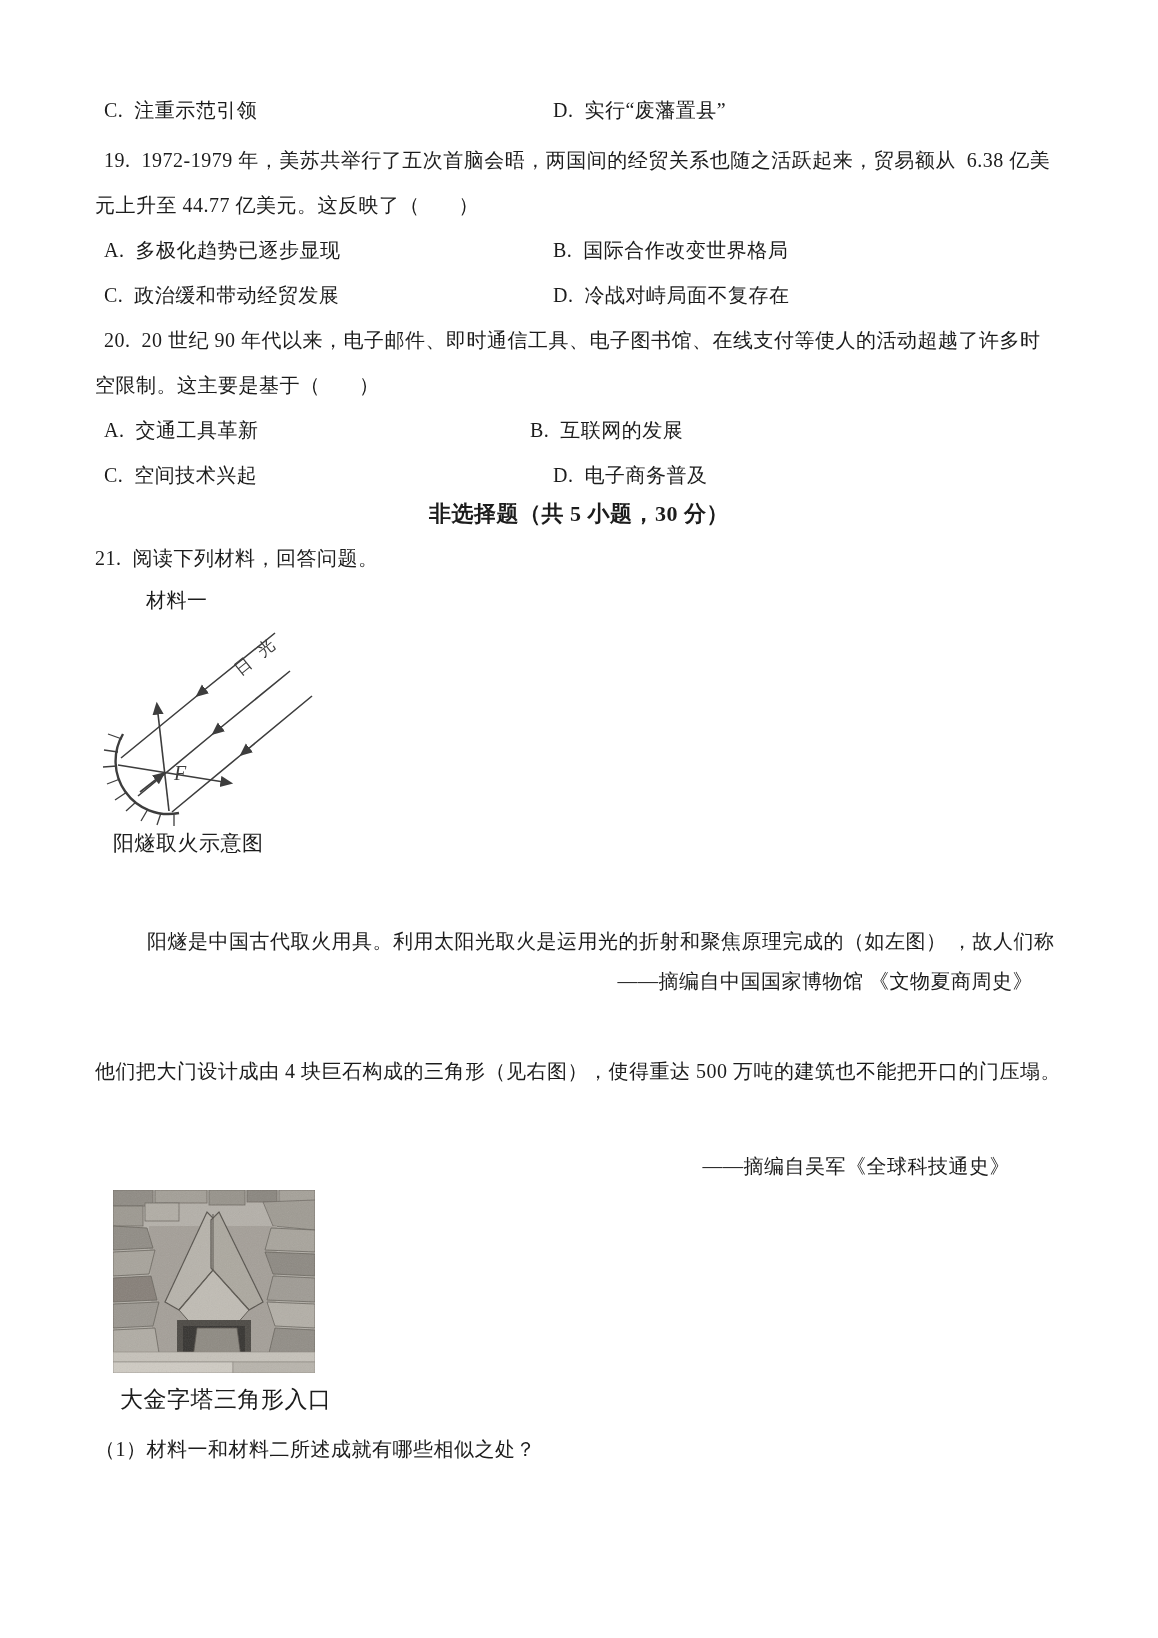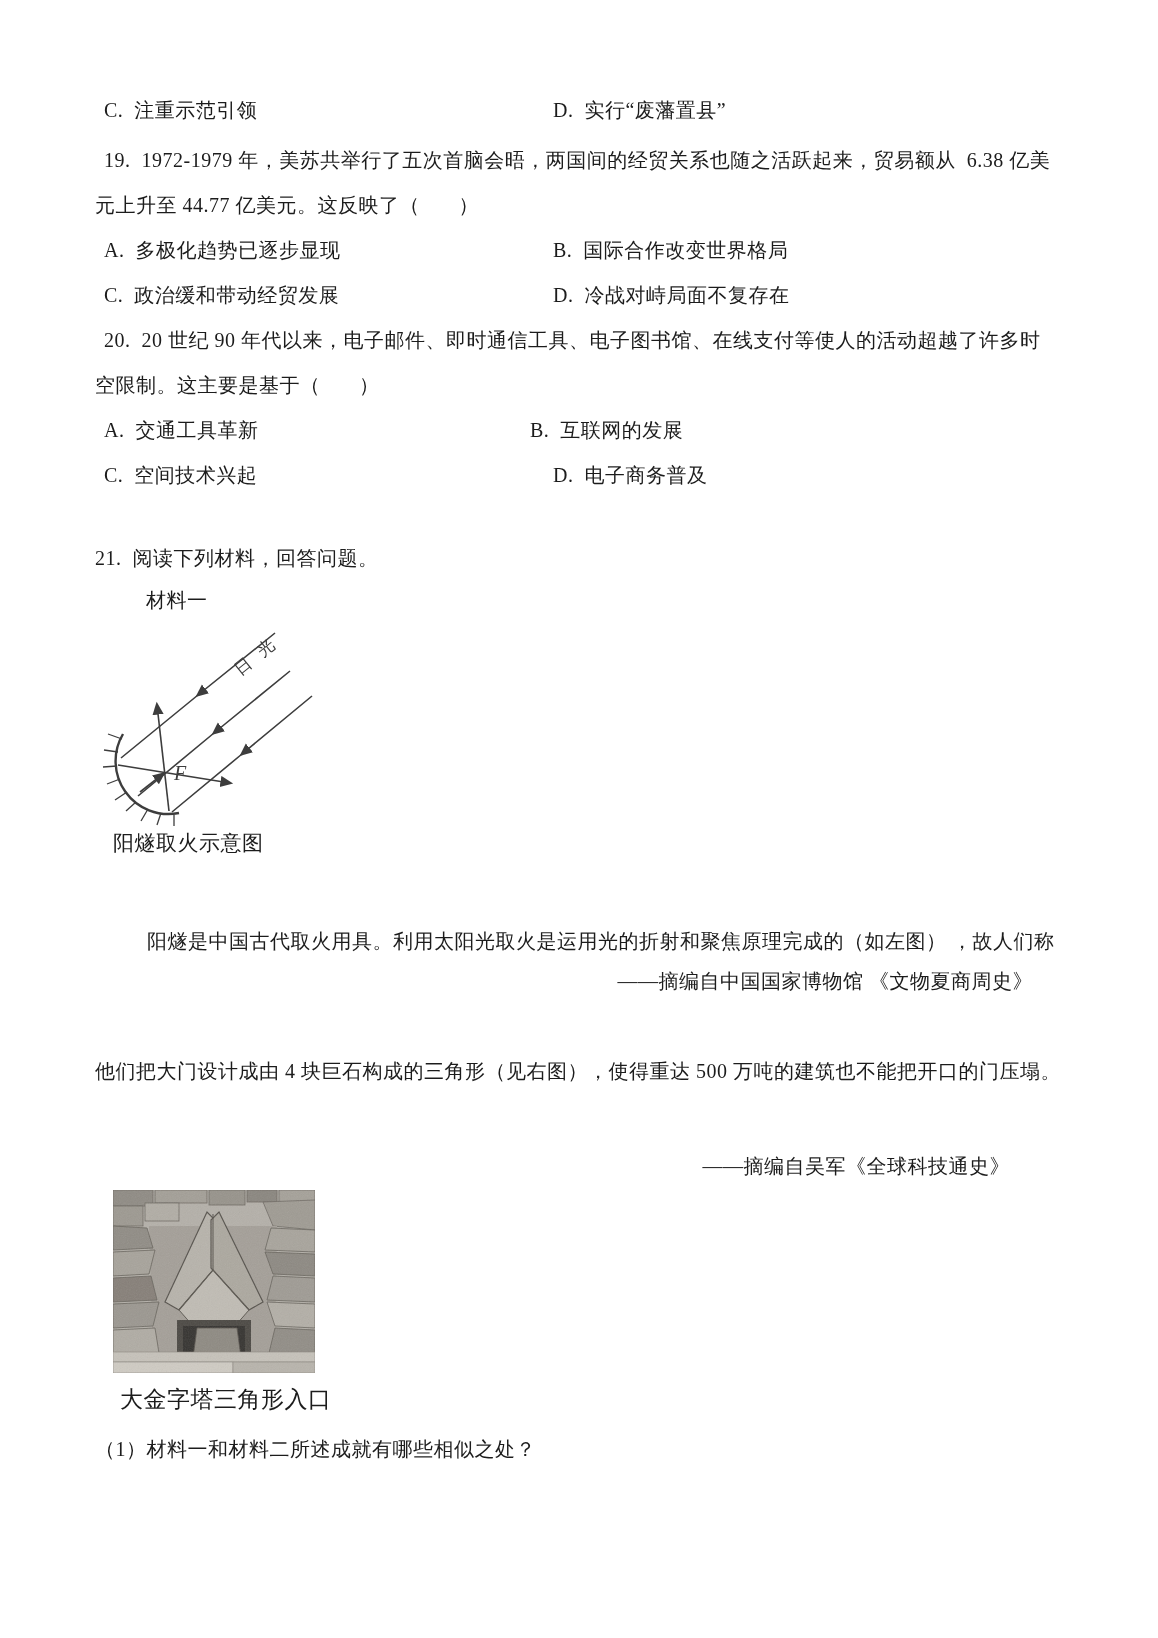--- a/index.html
+++ b/index.html
@@ -39,20 +39,21 @@
   <div class="line" style="left:104px;top:284px;">C.  政治缓和带动经贸发展</div>
   <div class="line" style="left:553px;top:284px;">D.  冷战对峙局面不复存在</div>
 
   <div class="line" style="left:104px;top:329px;">20.  20 世纪 90 年代以来，电子邮件、即时通信工具、电子图书馆、在线支付等使人的活动超越了许多时</div>
   <div class="line" style="left:95px;top:374px;">空限制。这主要是基于（       ）</div>
   <div class="line" style="left:104px;top:419px;">A.  交通工具革新</div>
   <div class="line" style="left:530px;top:419px;">B.  互联网的发展</div>
   <div class="line" style="left:104px;top:464px;">C.  空间技术兴起</div>
   <div class="line" style="left:553px;top:464px;">D.  电子商务普及</div>
 
+  <div class="line center bold" style="top:501px;font-size:22px;">非选择题（共 5 小题，30 分）</div>
 
   <div class="line" style="left:95px;top:547px;">21.  阅读下列材料，回答问题。</div>
   <div class="line" style="left:146px;top:589px;">材料一</div>
 
   <svg style="position:absolute;left:90px;top:608px;" width="250" height="218" viewBox="0 0 250 218">
     <defs>
       <marker id="ah" markerWidth="9" markerHeight="8" refX="6" refY="3.5" orient="auto">
         <path d="M0,0 L8,3.5 L0,7 Z" fill="#3d3d3d"></path>
       </marker>
     </defs>

